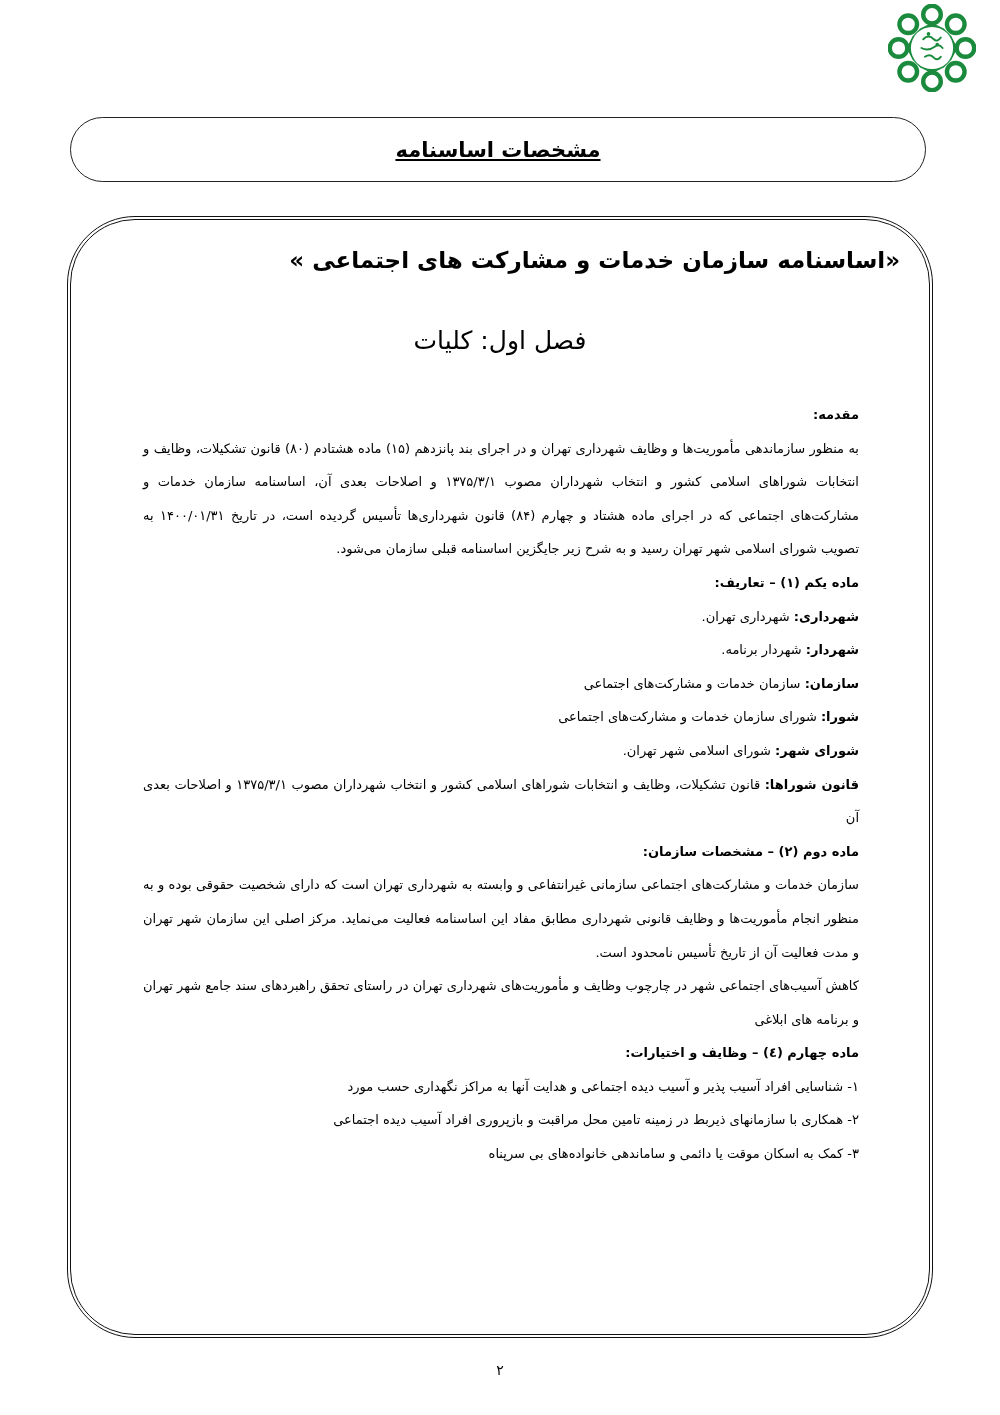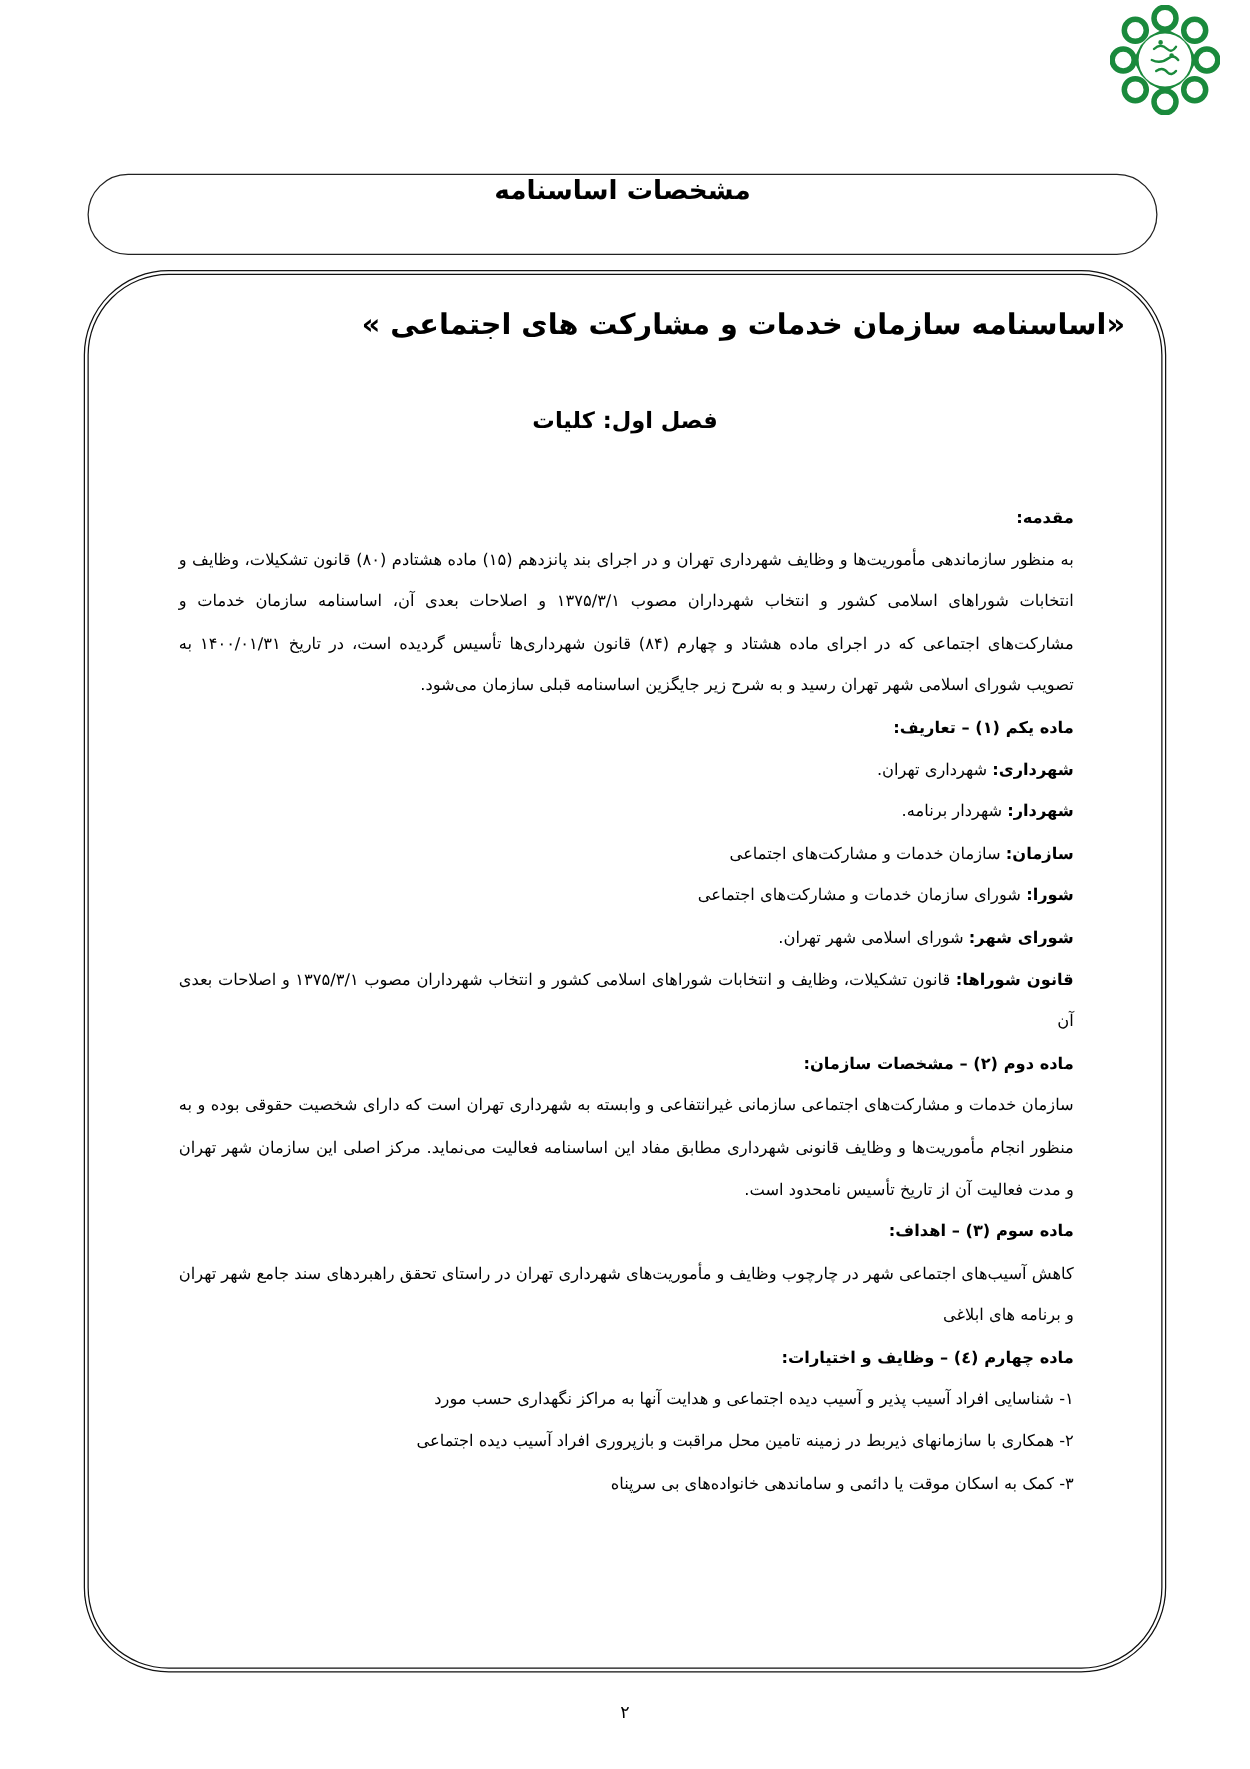--- a/index.html
+++ b/index.html
@@ -1,22 +1,22 @@
 <!DOCTYPE html>
 <html><head>
 <meta charset="utf-8">
 <style>
   html, body { margin:0; padding:0; background:#ffffff; }
   body { width:1000px; height:1415px; position:relative; overflow:hidden; font-family:"DejaVu Sans", sans-serif; color:#000; }
   .logo { position:absolute; left:888px; top:4px; width:88px; height:88px; }
-  .header-box { position:absolute; left:70px; top:139px; width:856px; height:65px; border:1.6px solid #222; border-radius:34px; box-sizing:border-box; display:flex; align-items:flex-start; justify-content:center; }
+  .header-box { position:absolute; left:70px; top:117px; width:856px; height:65px; border:1.6px solid #222; border-radius:34px; box-sizing:border-box; display:flex; align-items:center; justify-content:center;text-decoration:underline; }
   .header-box span { font-size:21px; font-weight:bold; direction:rtl; }
   .frame { position:absolute; left:67px; top:216px; width:866px; height:1122px; border:4px double #111; border-radius:68px; box-sizing:border-box; }
   .doc-title { position:absolute; left:100px; width:800px; top:247px; text-align:right; font-size:23px; font-weight:bold; direction:rtl; }
-  .chapter { position:absolute; left:100px; width:800px; top:326px; text-align:center; font-size:18px; font-weight:bold; direction:rtl; }
+  .chapter { position:absolute; left:100px; width:800px; top:326px; text-align:center; font-size:25px; font-weight:normal; direction:rtl; }
   .body { position:absolute; left:143px; width:716px; top:398px; direction:rtl; text-align:justify; font-size:13px; line-height:33.6px; }
   .body p { margin:0; }
   .h { font-weight:bold; }
   .b { font-weight:bold; }
   .page-num { position:absolute; left:480px; width:40px; top:1362px; text-align:center; font-size:14px; }
 </style>
 </head>
 <body>
 
 <div class="logo">
@@ -62,21 +62,20 @@
   <p><span class="b">شهرداری:</span><span> شهرداری تهران.</span></p>
   <p><span class="b">شهردار:</span><span> شهردار برنامه.</span></p>
   <p><span class="b">سازمان:</span><span> سازمان خدمات و مشارکت‌های اجتماعی</span></p>
   <p><span class="b">شورا:</span><span> شورای سازمان خدمات و مشارکت‌های اجتماعی</span></p>
   <p><span class="b">شورای شهر:</span><span> شورای اسلامی شهر تهران.</span></p>
   <p><span class="b">قانون شوراها:</span><span> قانون تشکیلات، وظایف و انتخابات شوراهای اسلامی کشور و انتخاب شهرداران مصوب ۱۳۷۵/۳/۱ و اصلاحات بعدی آن</span></p>
 
   <p class="h">ماده دوم (۲) – مشخصات سازمان:</p>
   <p> سازمان خدمات و مشارکت‌های اجتماعی سازمانی غیرانتفاعی و وابسته به شهرداری تهران است که دارای شخصیت حقوقی بوده و به منظور انجام مأموریت‌ها و وظایف قانونی شهرداری مطابق مفاد این اساسنامه فعالیت می‌نماید. مرکز اصلی این سازمان شهر تهران و مدت فعالیت آن از تاریخ تأسیس نامحدود است.</p>
 
-  <p class="h">ماده سوم (۳) – اهداف:</p>
   <p>کاهش آسیب‌های اجتماعی شهر در چارچوب وظایف و مأموریت‌های شهرداری تهران در راستای تحقق راهبردهای سند جامع شهر تهران و برنامه های ابلاغی</p>
 
   <p class="h">ماده چهارم (٤) – وظایف و اختیارات:</p>
   <p>۱- شناسایی افراد آسیب پذیر و آسیب دیده اجتماعی و هدایت آنها به مراکز نگهداری حسب مورد</p>
   <p>۲- همکاری با سازمانهای ذیربط در زمینه تامین محل مراقبت و بازپروری افراد آسیب دیده اجتماعی</p>
   <p>۳- کمک به اسکان موقت یا دائمی و ساماندهی خانواده‌های بی سرپناه</p>
 </div>
 
 <div class="page-num">۲</div>
 

